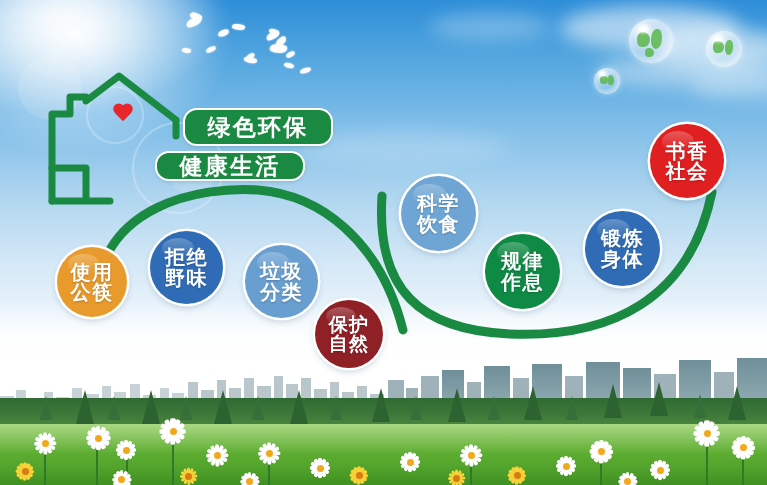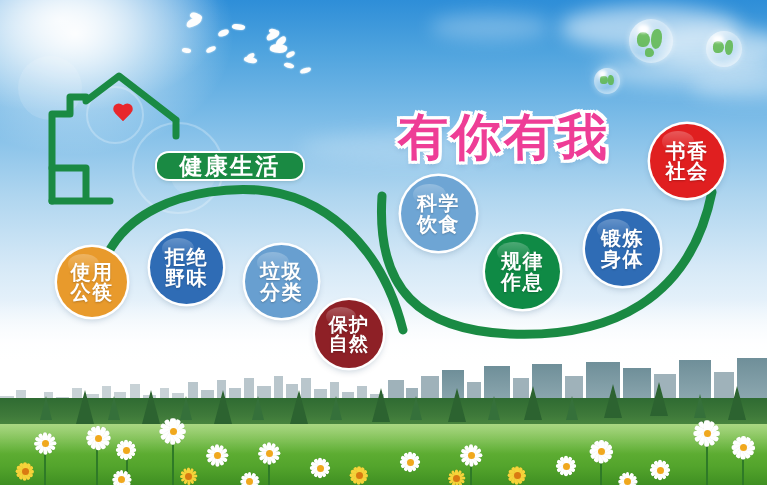--- a/index.html
+++ b/index.html
@@ -636,22 +636,22 @@
     <path id="arc-left" d="M 96 300 C 100 205 200 186 258 190 C 320 195 380 240 403 330" fill="none" stroke="#1a8a43" stroke-width="9" stroke-linecap="round"></path>
 
     <path id="arc-right" d="M 382 196 C 376 290 420 330 510 334 C 610 338 690 300 712 192" fill="none" stroke="#1a8a43" stroke-width="9" stroke-linecap="round"></path>
 
     <path id="house-outline" d="M 52 201 L 52 143 L 52 143 L 52 114 L 70 114 L 70 97 L 86 97 L 86 101 L 119 76 L 176 120 M 176 120 L 176 136" fill="none" stroke="#1a8a43" stroke-width="7" stroke-linejoin="round" stroke-linecap="round"></path>
     <path id="house-outline-2" d="M 52 201 L 110 201 M 52 168 L 86 168 L 86 201" fill="none" stroke="#1a8a43" stroke-width="7" stroke-linejoin="round" stroke-linecap="round"></path>
   </svg>
 
   <div class="heart" style="position:absolute;left:112px;top:104px;"></div>
 
-  <div class="title" id="title-line2">有你有我</div>
-
+
+  <div class="badge" id="badge-green">绿色环保</div>
   <div class="badge" id="badge-health">健康生活</div>
 
   <div class="bubble" id="b-gongkuai" style="background:#e89a2c;">
     <span>使用</span>
     <span>公筷</span>
   </div>
   <div class="bubble" id="b-yewei" style="background:#2f6cb5;">
     <span>拒绝</span>
     <span>野味</span>
   </div>

